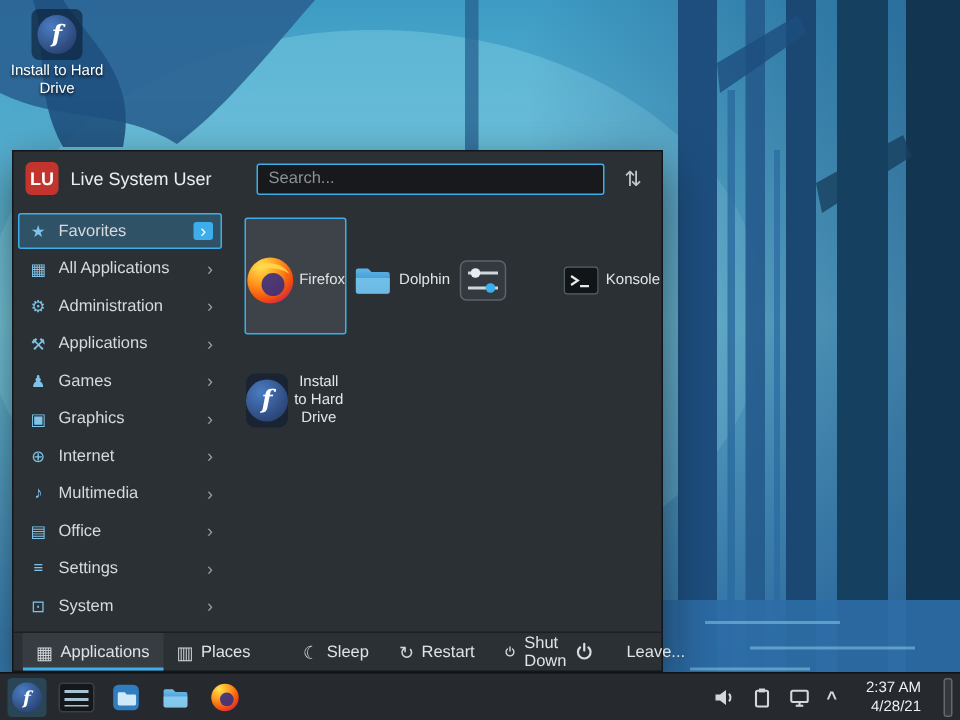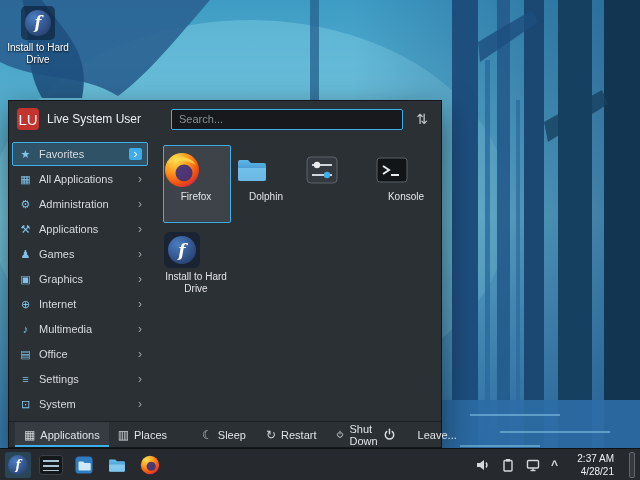--- a/index.html
+++ b/index.html
@@ -14,37 +14,37 @@
   .di-tile{width:34px;height:34px;border-radius:5px;background:rgba(10,22,40,.55);display:flex;align-items:center;justify-content:center}
   .fedora-logo{border-radius:50%;background:radial-gradient(circle at 35% 30%,#4a7cc2,#294172 80%);color:#fff;display:flex;align-items:center;justify-content:center;font-family:"DejaVu Serif",serif;font-style:italic;font-weight:bold;line-height:1}
   .fl-26{width:26px;height:26px;font-size:16px}
   .fl-28{width:28px;height:28px;font-size:17px}
   .fl-20{width:20px;height:20px;font-size:12px}
   .di-label{font-size:10px;color:#fff;text-align:center;line-height:1.15;text-shadow:0 1px 2px rgba(0,0,0,.9)}
 
   
   .kickoff{position:absolute;left:8px;top:100px;width:434px;height:348px;background:#2b3035;border:1px solid #13161a;box-shadow:0 12px 30px rgba(0,0,0,.55);display:flex;flex-direction:column;z-index:5}
   .k-header{flex:0 0 36px;display:flex;align-items:center;gap:8px;padding:0 8px}
-  .avatar{width:22px;height:22px;border-radius:4px;background:#c3342e;color:#fff;font-size:15px;font-weight:normal;display:flex;align-items:center;justify-content:center;cursor:pointer}
+  .avatar{width:22px;height:22px;border-radius:4px;background:#c3342e;color:#fff;font-size:12px;font-weight:bold;display:flex;align-items:center;justify-content:center;cursor:pointer}
   .user-name{font-size:12px;color:#eceff1;white-space:nowrap}
   .k-search{margin-left:22px;flex:1;height:21px;background:#17191c;border:1px solid #3daee9;border-radius:2px;color:#cfd4d8;font-size:11px;padding:0 7px;outline:none;font-family:"Liberation Sans",sans-serif}
   .k-search::placeholder{color:#8a9196}
   .sort-btn{width:22px;color:#c3c9cd;font-size:14px;text-align:center;cursor:pointer}
 
   .k-body{flex:1;display:flex;min-height:0}
   .k-side{width:142px;flex:0 0 142px;padding:5px 3px;display:flex;flex-direction:column;gap:1px}
   .side-item{height:24px;display:flex;align-items:center;gap:6px;padding:0 5px;border:1px solid transparent;border-radius:2px;color:#d6dadd;cursor:pointer}
   .side-item.active{background:rgba(61,174,233,.28);border-color:#3daee9}
   .si-ico{width:15px;text-align:center;font-size:11px;color:#7fc3e8}
   .si-label{font-size:11px;flex:1;white-space:nowrap;overflow:hidden}
   .si-arrow{color:#9aa0a4;font-size:12px;line-height:12px}
   .side-item.active .si-arrow{color:#fff;background:#3daee9;border-radius:2px;width:13px;text-align:center}
 
   .k-grid{flex:1;padding:8px 4px 0 12px;display:grid;grid-template-columns:repeat(4,68px);grid-auto-rows:78px;gap:2px;align-content:start}
-  .app-cell{display:flex;flex-direction:column;padding-top:6px;gap:3px;border:1px solid transparent;border-radius:2px;cursor:pointer}
+  .app-cell{display:flex;align-items:center;padding-top:6px;gap:3px;border:1px solid transparent;border-radius:2px;cursor:pointer}
   .app-cell.selected{background:#3d4348;border-color:#3daee9}
   .app-ico{width:36px;height:36px;display:block}
   .app-tile{width:36px;height:36px;border-radius:6px;background:rgba(13,26,46,.6);display:flex;align-items:center;justify-content:center}
   .app-label{font-size:10px;color:#e3e6e8;text-align:center;line-height:1.2;max-width:64px}
 
   .k-footer{flex:0 0 26px;border-top:1px solid #1c2024;display:flex;align-items:center;padding:0 6px;font-size:11px;color:#dfe3e5}
   .ft-tab{height:100%;display:flex;align-items:center;gap:5px;padding:0 9px;cursor:pointer}
   .ft-tab.active{background:#363c42;box-shadow:inset 0 -2px 0 #3daee9}
   .ft-ico{font-size:12px;color:#cfd4d8;line-height:1}
   .ft-actions{margin-left:26px;display:flex;align-items:center;gap:20px}

